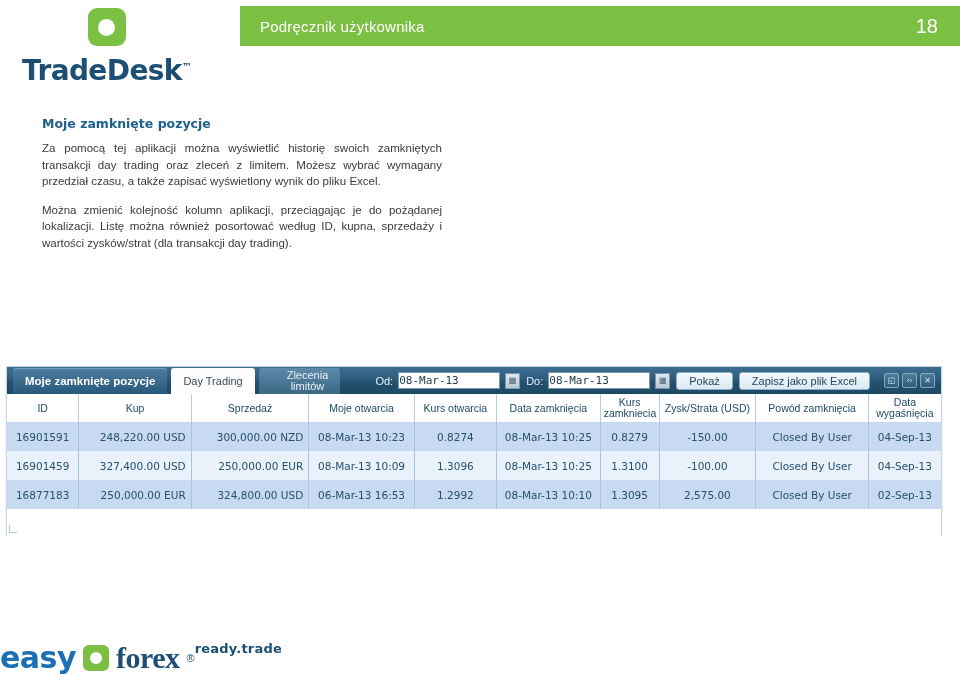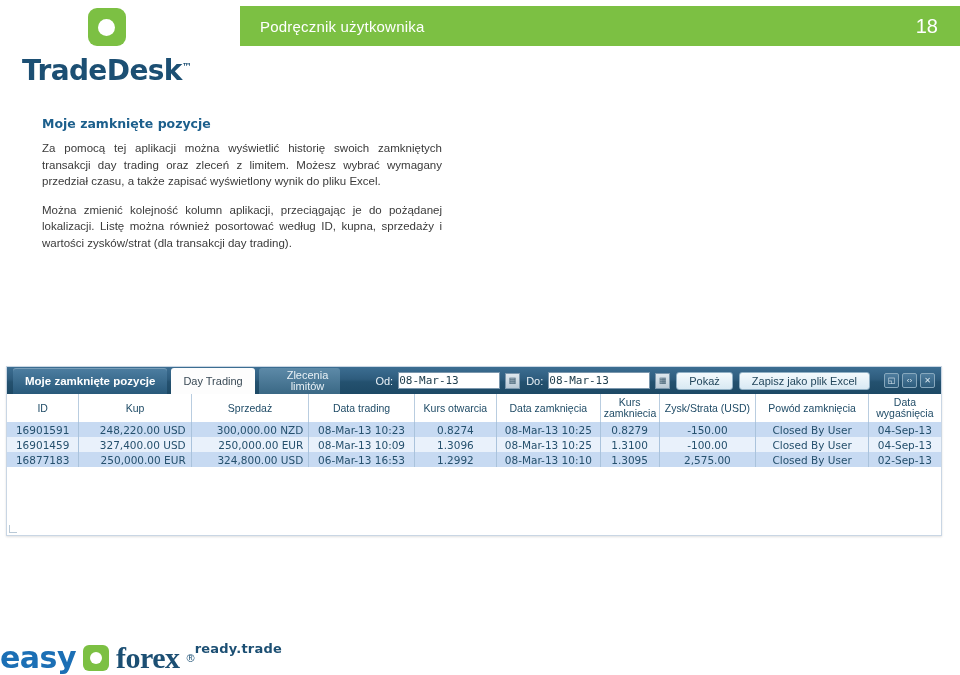--- a/index.html
+++ b/index.html
@@ -190,21 +190,21 @@
     height: 28px;
     border-right: 1px solid #b9cde0;
     padding: 0 3px;
     vertical-align: middle;
     line-height: 11px;
   }
   .tbl th:last-child { border-right: none; }
   .tbl td {
     font-size: 10.5px;
     color: #25506d;
-    height: 15px;
+    height: 29px;
     border-right: 1px solid #aac3dc;
     padding: 0 5px;
     white-space: nowrap;
     font-family: "DejaVu Sans", sans-serif;
   }
   .tbl td:last-child { border-right: none; }
   .row-a td { background: #c7daf2; }
   .row-b td { background: #e9f1fb; }
   .ta-c { text-align: center; }
   .ta-r { text-align: right; }
@@ -307,21 +307,21 @@
       <col style="width:6.8%">
         <col style="width:11.2%">
         <col style="width:13%">
       <col style="width:8.4%">
     </colgroup>
     <thead>
       <tr>
         <th>ID</th>
         <th>Kup</th>
         <th>Sprzedaż</th>
-        <th>Data trading</th>
+        <th>Moje otwarcia</th>
         <th>Kurs otwarcia</th>
         <th>Data zamknięcia</th>
         <th style="white-space:pre-line">Kurs
 zamkniecia</th>
         <th>Zysk/Strata (USD)</th>
         <th>Powód zamknięcia</th>
         <th style="white-space:pre-line">Data
 wygaśnięcia</th>
       </tr>
     </thead>

